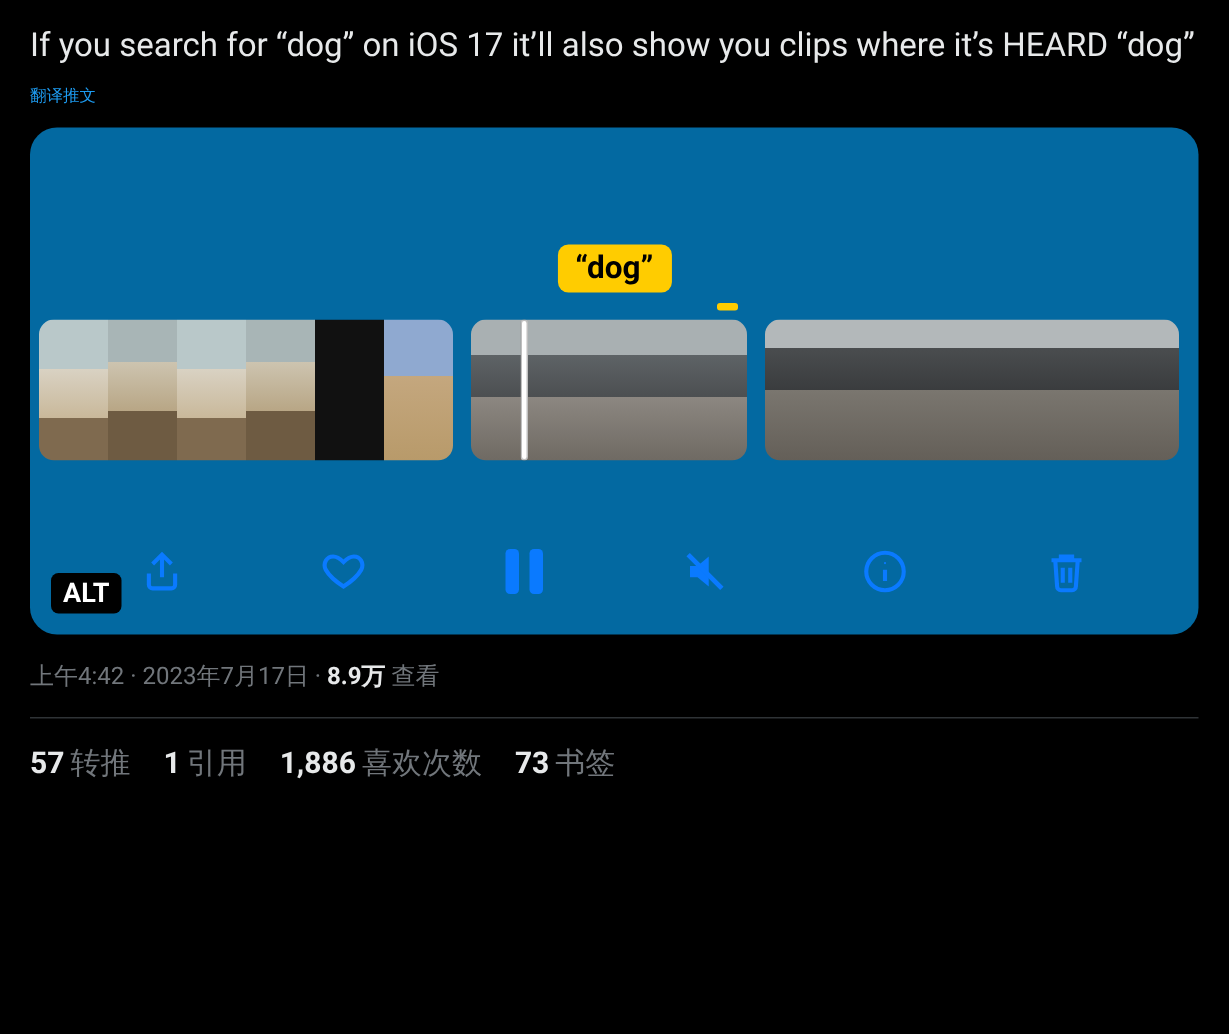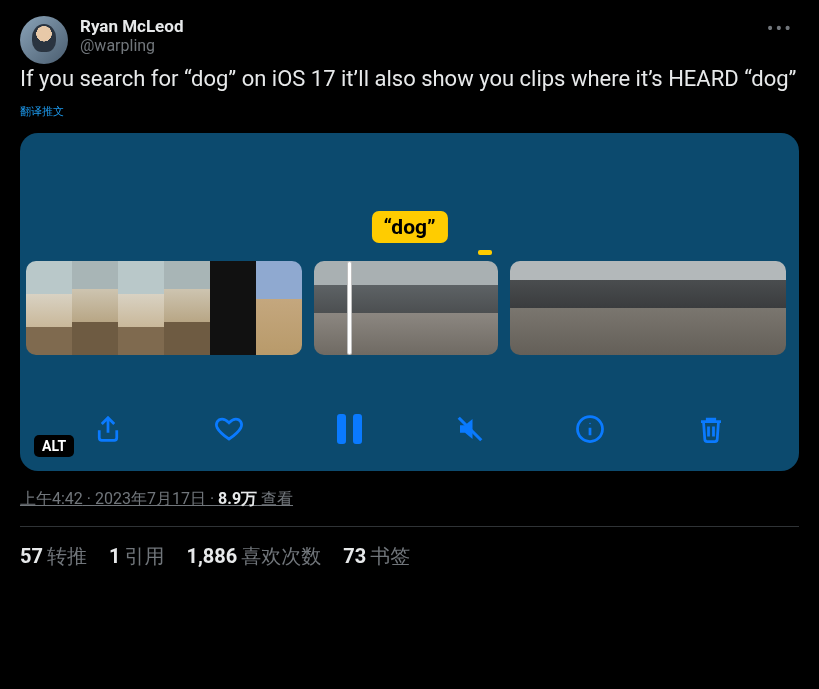--- a/index.html
+++ b/index.html
@@ -60,21 +60,21 @@
     color: #e7e9ea;
   }
   .translate-link {
     margin-top: 10px;
     color: #1d9bf0;
     font-size: 11px;
     cursor: pointer;
   }
   .media-card {
     margin-top: 14px;
-    background: #0c4a6e;
+    background: #0369a1;
     border-radius: 18px;
     overflow: hidden;
     position: relative;
     height: 338px;
     text-align: right;
   }
   .dog-badge {
     position: absolute;
     top: 78px;
     left: 50%;
@@ -152,32 +152,31 @@
   }
   .tb-btn svg { width: 30px; height: 30px; stroke: #0a7aff; fill: none; stroke-width: 2.2; }
   .pause-bars { display: flex; gap: 7px; }
   .pause-bars span { width: 9px; height: 30px; background: #0a7aff; border-radius: 3px; }
   .alt-badge {
     position: absolute;
     left: 14px;
     bottom: 14px;
     background: #000;
     color: #fff;
-    font-size: 14px;
+    font-size: 18px;
     font-weight: 700;
     padding: 3px 8px;
     border-radius: 5px;
     z-index: 2;
     cursor: pointer;
   }
   .meta-line {
     margin-top: 18px;
     color: #71767b;
     font-size: 16px;
-    text-decoration: underline;
   }
   .meta-line .views-num { color: #e7e9ea; font-weight: 700; }
   .divider {
     height: 1px;
     background: #2f3336;
     margin-top: 16px;
   }
   .stats-row {
     margin-top: 16px;
     display: flex;
@@ -186,28 +185,20 @@
     color: #71767b;
   }
   .stats-row .stat { cursor: pointer; }
   .stats-row .num { color: #e7e9ea; font-weight: 700; margin-right: 4px; }
 </style>
 </head>
 <body>
 
 <div class="tweet">
 
-  <div class="header">
-    <div class="avatar"></div>
-    <div class="user-block">
-      <div class="display-name">Ryan McLeod</div>
-      <div class="handle">@warpling</div>
-    </div>
-    <div class="more">•••</div>
-  </div>
 
   <div class="tweet-text">If you search for “dog” on iOS 17 it’ll also show you clips where it’s HEARD “dog”</div>
 
   <div class="translate-link">翻译推文</div>
 
   <div class="media-card">
     <div class="dog-badge">“dog”</div>
     <div class="playhead-tick"></div>
 
     <div class="timeline">

